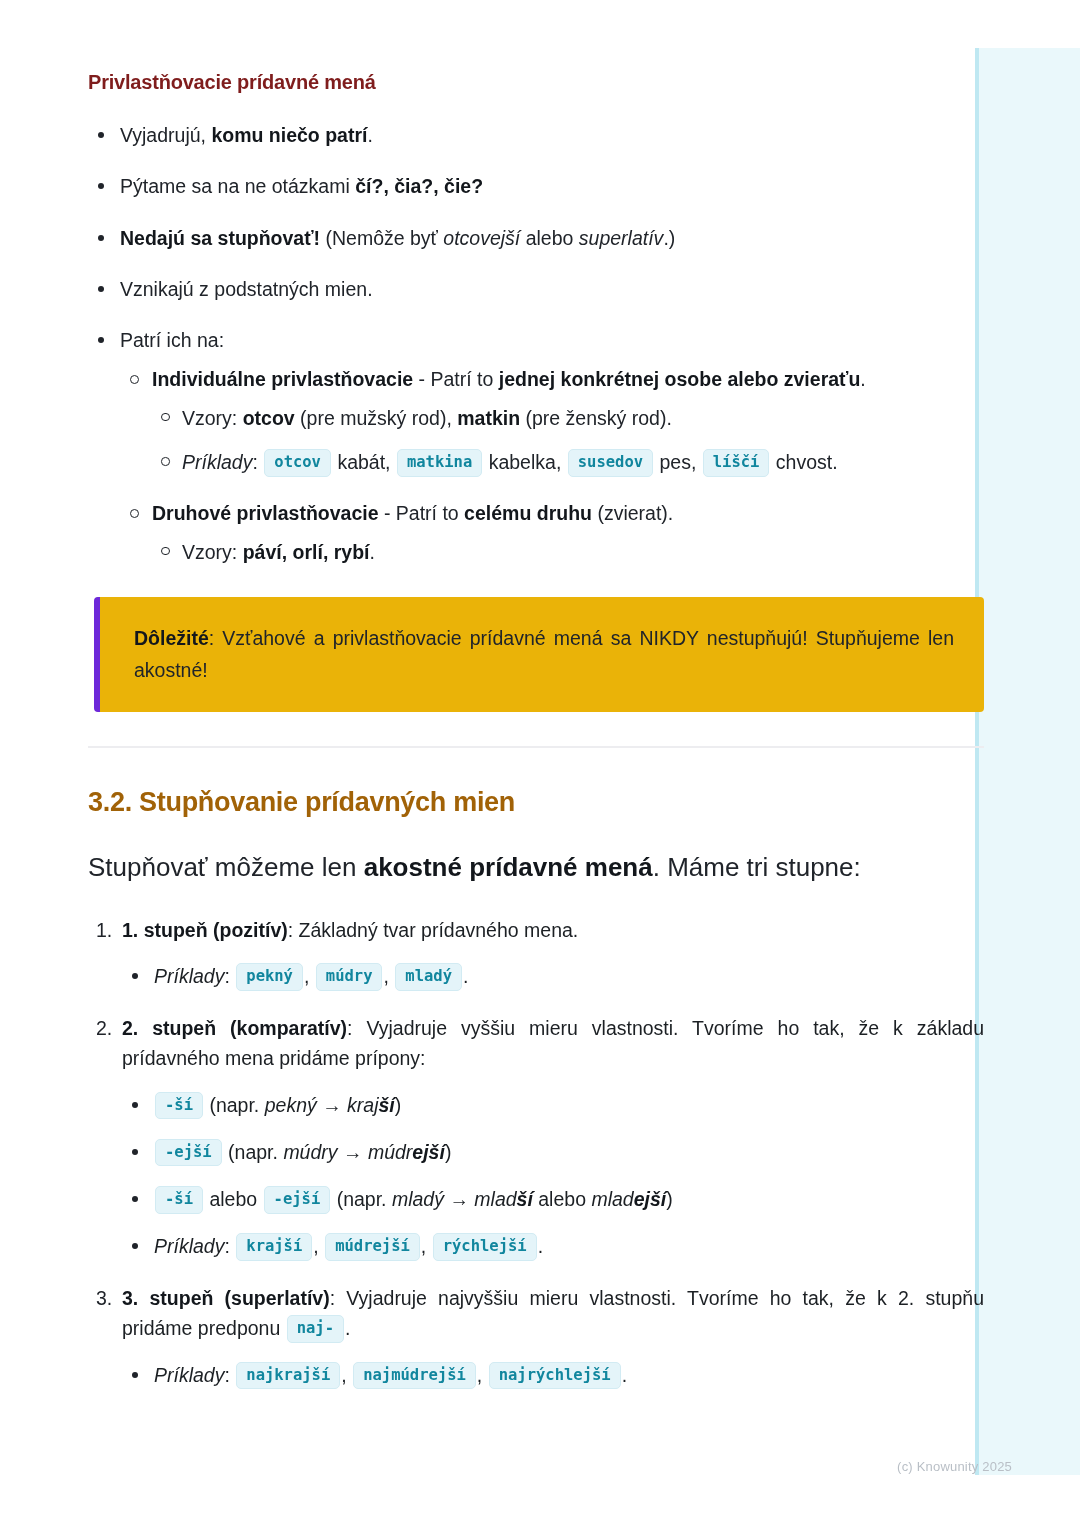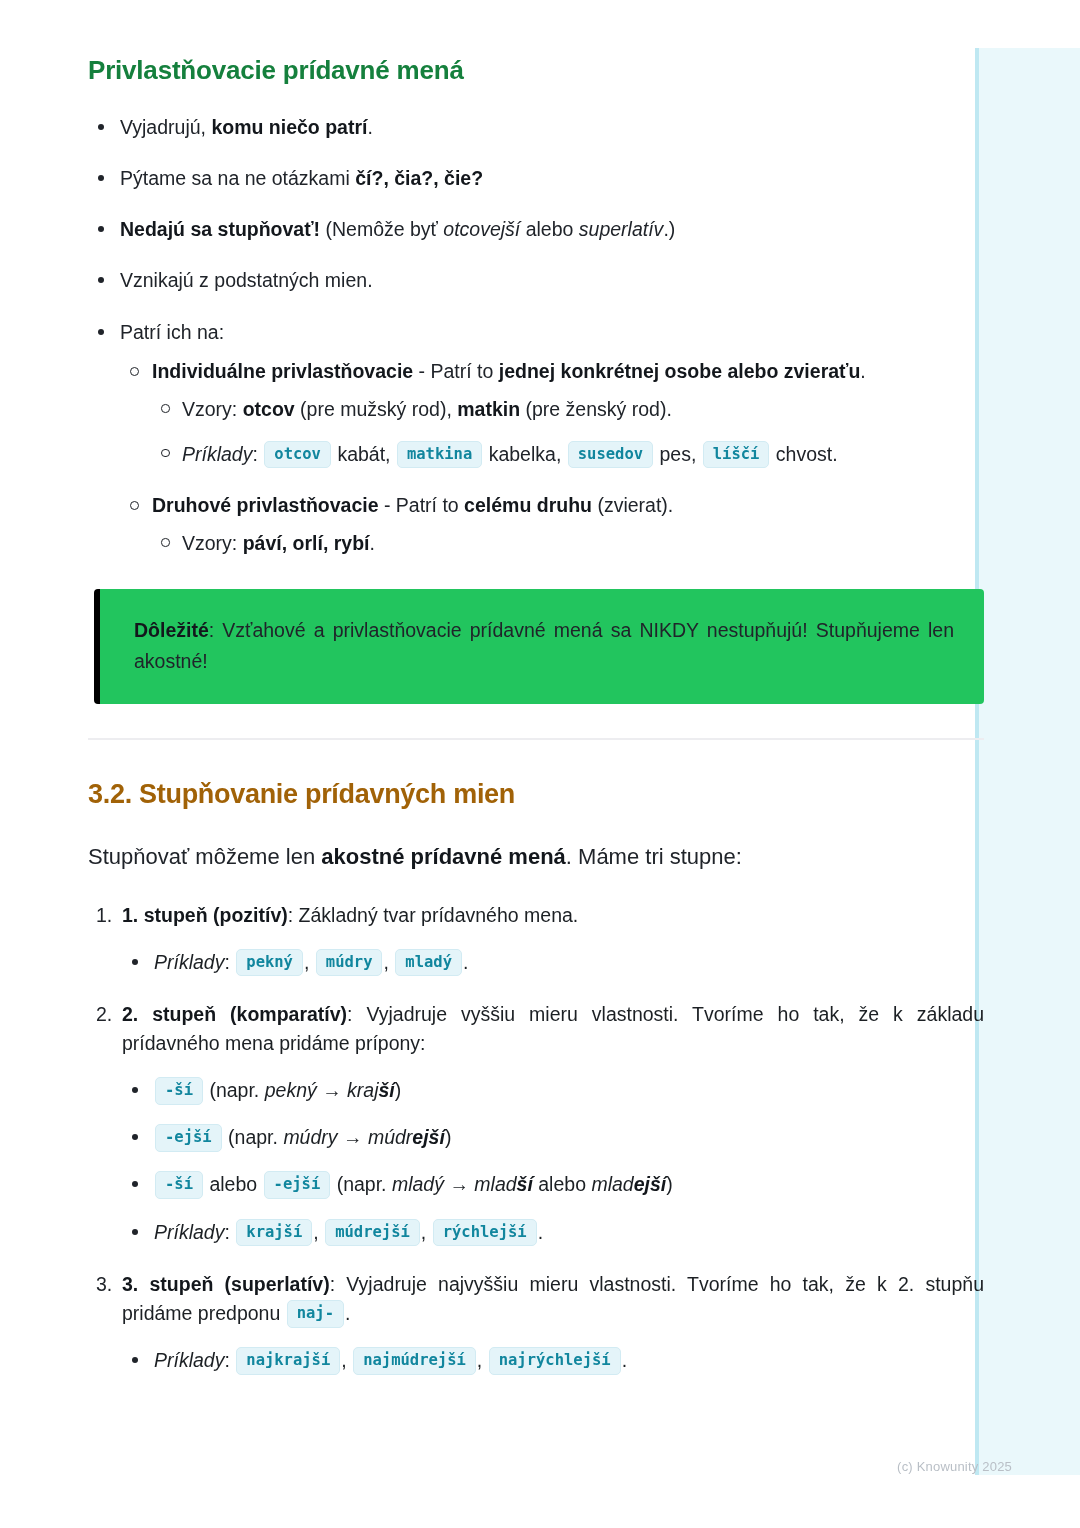--- a/index.html
+++ b/index.html
@@ -31,24 +31,24 @@
 
   .page {
     position: absolute;
     left: 0;
     top: 0;
     width: 1080px;
     padding: 44px 96px 0 88px;
   }
 
   h1.doc-title {
-    font-size: 26px;
+    font-size: 20px;
     font-weight: bold;
-    color: #15803d;
-    margin: 10px 0 26px 0;
+    color: #7f1d1d;
+    margin: 26px 0 26px 0;
     letter-spacing: -0.2px;
     line-height: 1.25;
   }
 
   h2.section-title {
     font-size: 27px;
     font-weight: bold;
     color: #a16207;
     margin: 38px 0 28px 0;
     letter-spacing: -0.3px;
@@ -194,33 +194,33 @@
     background: #e4f4f9;
     border: 1px solid #d2ebf3;
     border-radius: 5px;
     padding: 3px 9px 4px 9px;
     line-height: 1.2;
     vertical-align: 2px;
     margin: 0 1px;
   }
 
   .callout {
-    background: #22c55e;
-    border-left: 6px solid #000000;
+    background: #eab308;
+    border-left: 6px solid #6d28d9;
     border-radius: 4px;
     padding: 26px 30px 26px 34px;
     margin: 30px 0 0 6px;
     font-size: 19.5px;
     line-height: 1.62;
     text-align: justify;
     color: #20242a;
   }
 
   p.lead {
-    font-size: 22px;
+    font-size: 26px;
     line-height: 1.52;
     margin: 16px 0 28px 0;
     color: #20242a;
   }
 
   .watermark {
     position: absolute;
     right: 68px;
     bottom: 54px;
     font-size: 13px;

